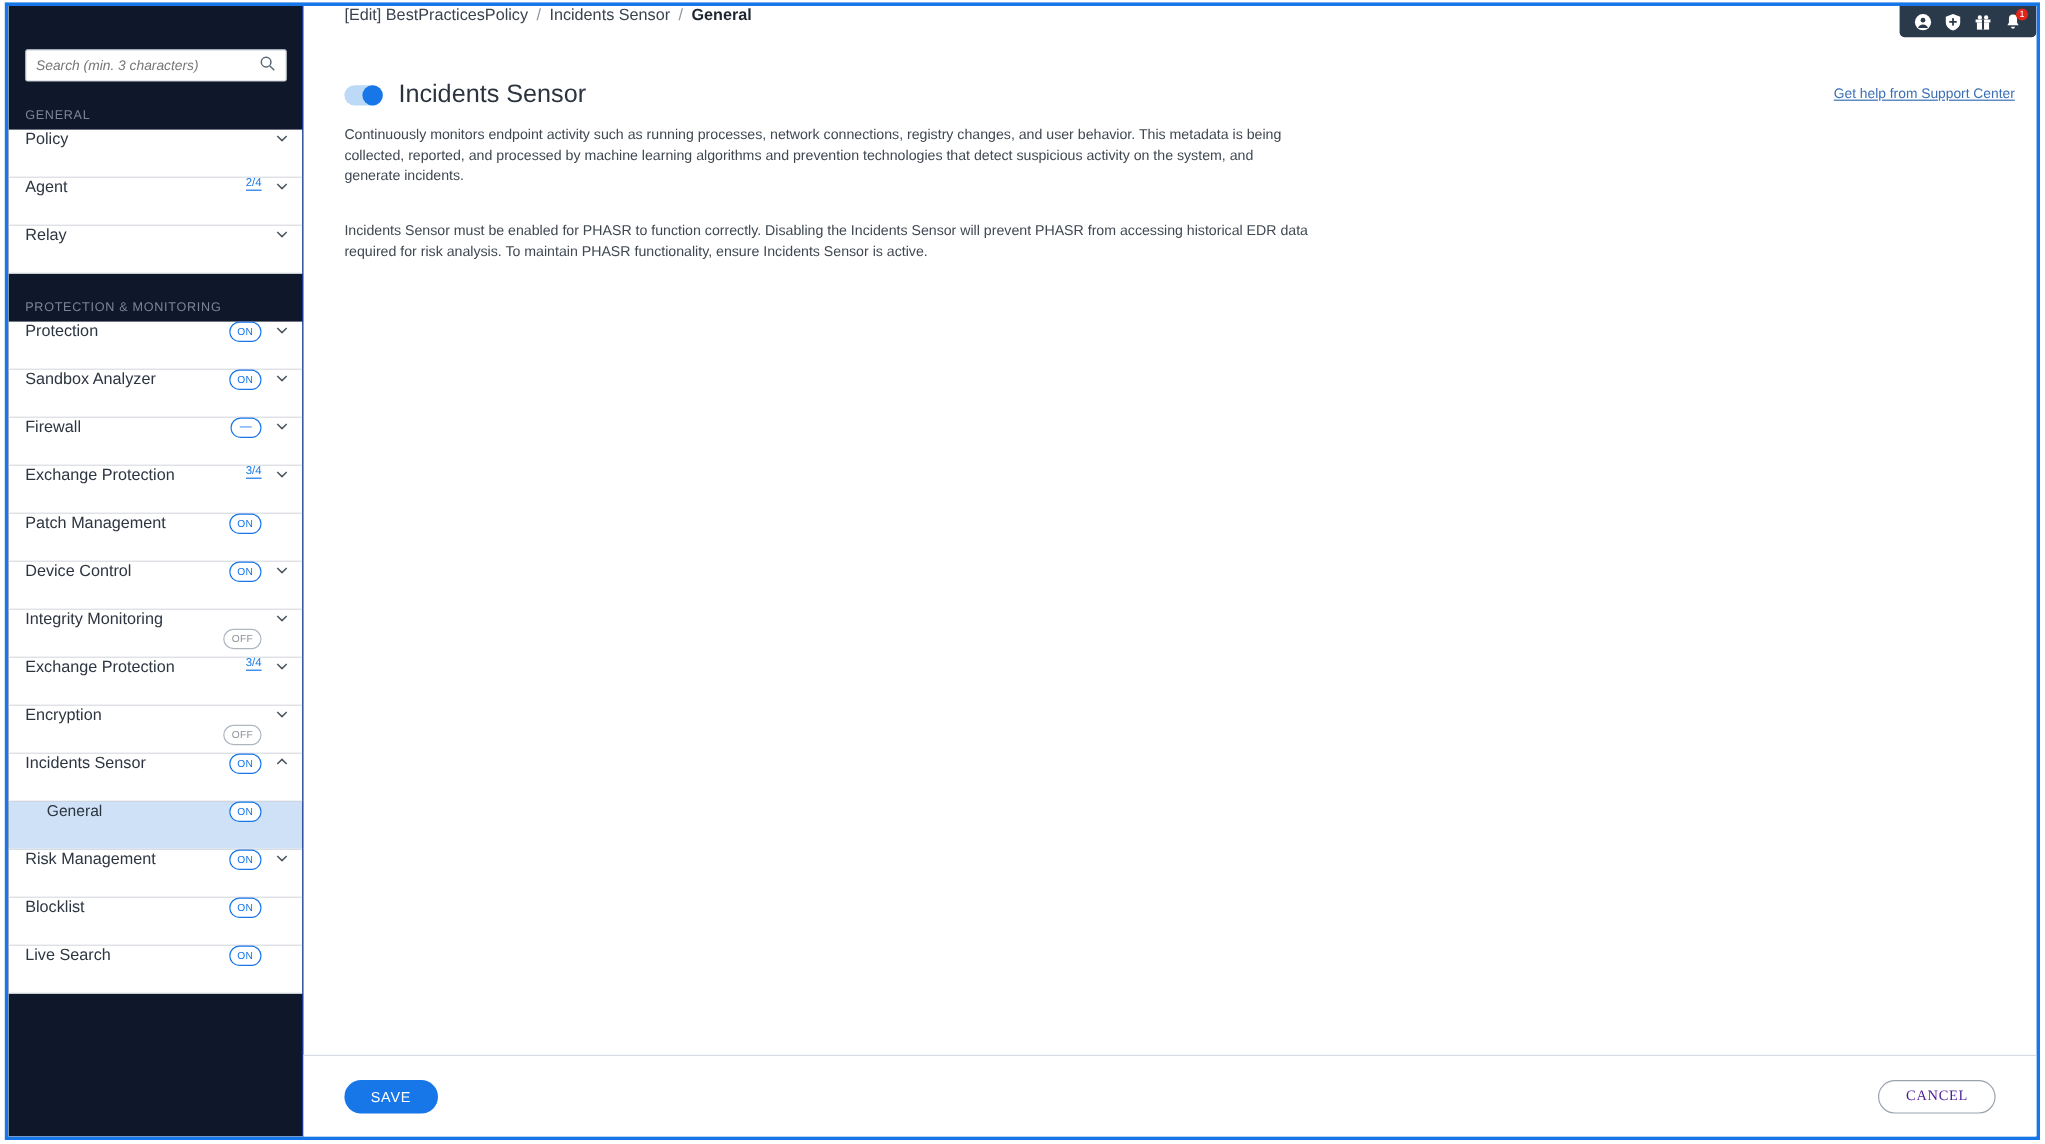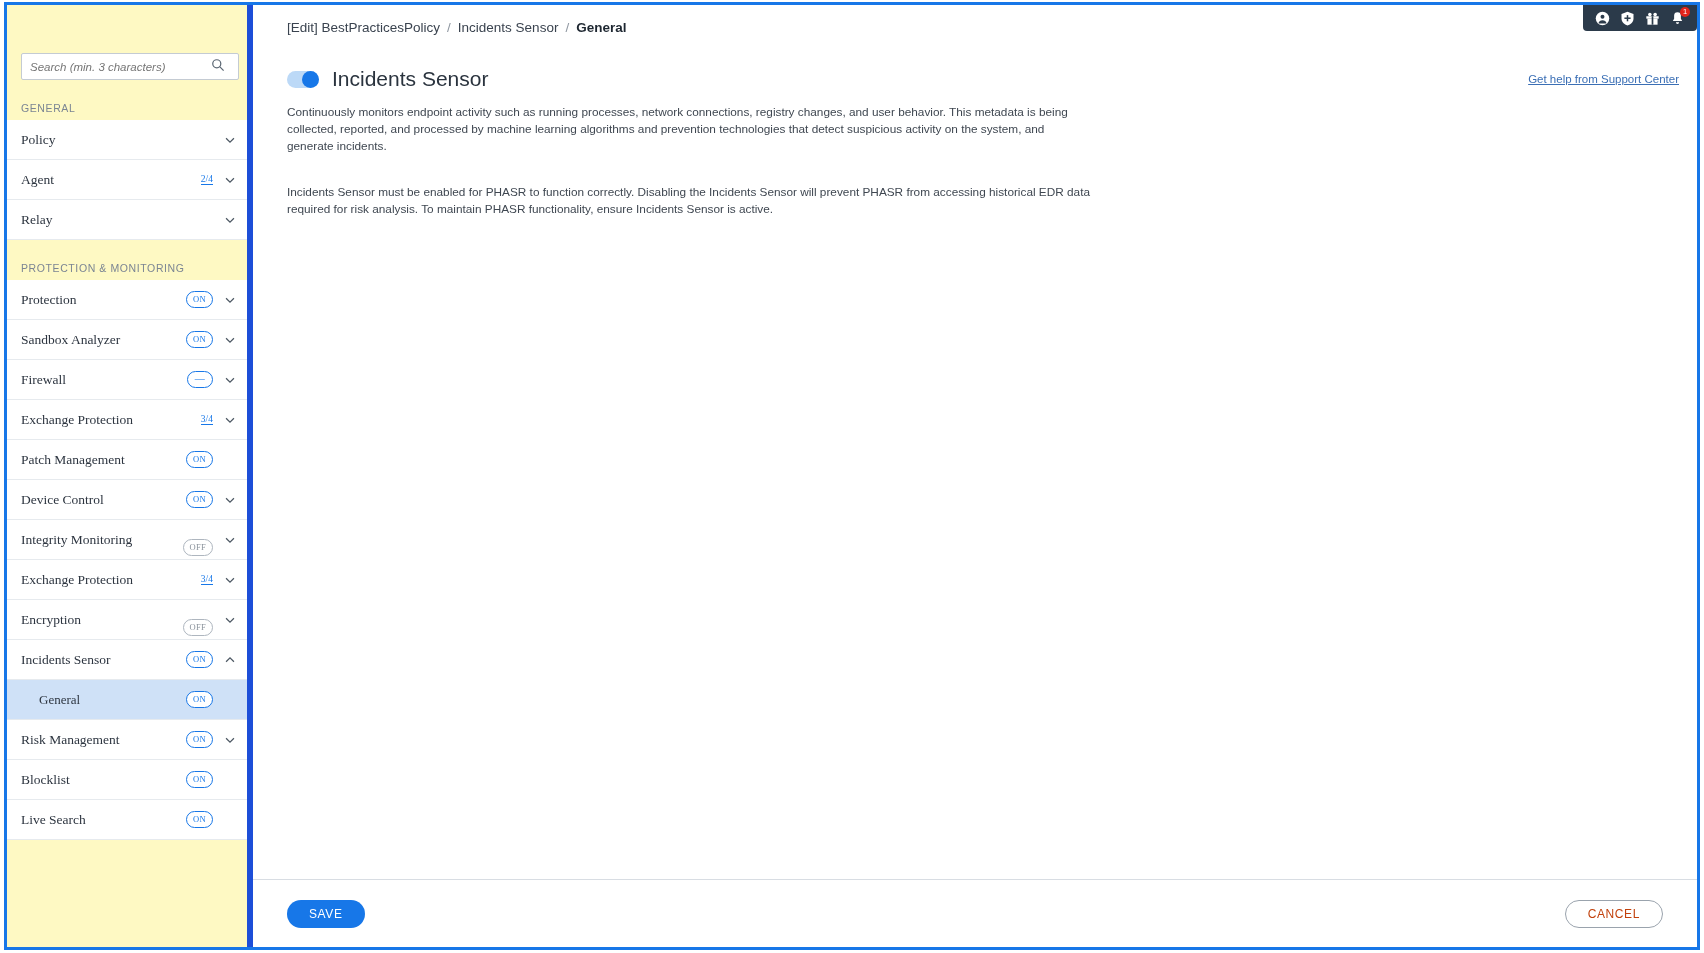--- a/index.html
+++ b/index.html
@@ -23,23 +23,23 @@
     inset: 0;
     display: flex;
     background: #ffffff;
   }
 
   
   .sidebar {
     width: 246px;
     min-width: 246px;
     height: 100%;
-    background: #fef9c3;
-    border-right: 6px solid #1d4ed8;
-    padding-top: 18px;
+    background: #0f172a;
+    border-right: 1px solid #1d4ed8;
+    padding-top: 6px;
     overflow: hidden;
     position: relative;
   }
   .search-wrap {
     margin: 30px 14px 0 14px;
     position: relative;
   }
   .search-input {
     width: 218px;
     height: 27px;
@@ -64,29 +64,28 @@
     letter-spacing: 0.6px;
     color: #7b8593;
     padding: 0 0 0 14px;
     margin-top: 22px;
     margin-bottom: 6px;
     text-transform: uppercase;
   }
   .nav-item {
     height: 40px;
     display: flex;
-    align-items: center;
+    align-items: flex-start;
     padding: 0 10px 0 14px;
     border-bottom: 1px solid #e6eaee;
     font-size: 13.5px;
     color: #2d3540;
     position: relative;
     cursor: pointer;
     background: #fff;
-    font-family: Liberation Serif, serif;
   }
   .nav-item.sub {
     padding-left: 32px;
     font-size: 13px;
     background: #cfe1f7;
     border-bottom: 1px solid #e6eaee;
   }
   .nav-item .label { flex: 1; white-space: nowrap; }
   .badge-pill {
     border: 1px solid #1777e8;
@@ -130,21 +129,21 @@
   .main {
     flex: 1;
     position: relative;
     background: #ffffff;
     display: flex;
     flex-direction: column;
   }
   .breadcrumb {
     height: 44px;
     display: flex;
-    align-items: center;
+    align-items: flex-start;
     padding-left: 34px;
     font-size: 13.5px;
     color: #3a434f;
     gap: 7px;
   }
   .breadcrumb .sep { color: #8f97a1; }
   .breadcrumb .crumb.current { font-weight: bold; color: #1e2731; }
   .breadcrumb .crumb { cursor: pointer; }
 
   .content {
@@ -214,29 +213,29 @@
     border-radius: 14px;
     height: 28px;
     padding: 0 22px;
     font-size: 12px;
     letter-spacing: 0.6px;
     cursor: pointer;
     font-family: "Liberation Sans", sans-serif;
   }
   .btn-cancel {
     background: #fff;
-    color: #c2410c;
+    color: #4c1d95;
     border: 1px solid #9aa3ad;
     border-radius: 14px;
     height: 28px;
     padding: 0 22px;
     font-size: 12px;
     letter-spacing: 0.6px;
     cursor: pointer;
-    font-family: Liberation Sans, sans-serif;
+    font-family: Liberation Serif, serif;
   }
 
   
   .topbar-icons {
     position: absolute;
     top: 0px; right: 0px;
     height: 26px;
     background: #2b3a4a;
     border-radius: 0 0 4px 4px;
     display: flex;

